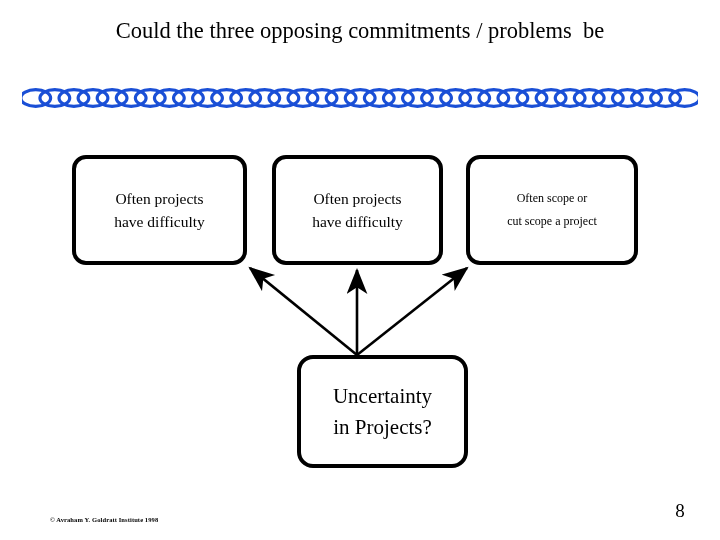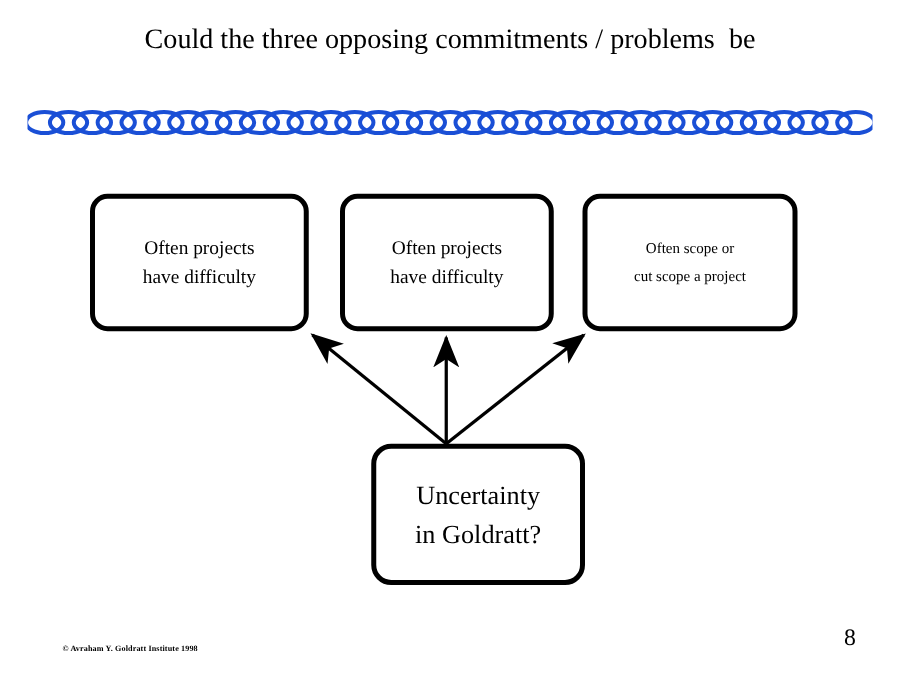--- a/index.html
+++ b/index.html
@@ -184,20 +184,20 @@
   <div class="node" id="node-scope">
     <span class="txt">
       <span>Often scope or</span>
       <span>cut scope a project</span>
     </span>
   </div>
 
   <div class="node" id="node-uncertain">
     <span class="txt">
       <span>Uncertainty</span>
-      <span>in Goldratt?</span>
+      <span>in Projects?</span>
     </span>
   </div>
 
   <div id="copyright">© Avraham Y. Goldratt Institute 1998</div>
   <div id="page-number">8</div>
 
 </div>
 
 </body></html>

